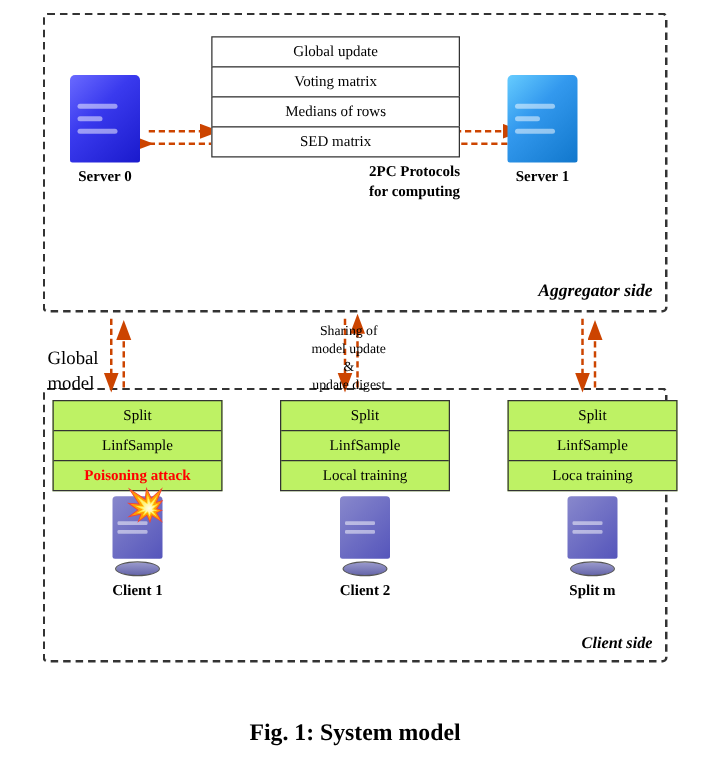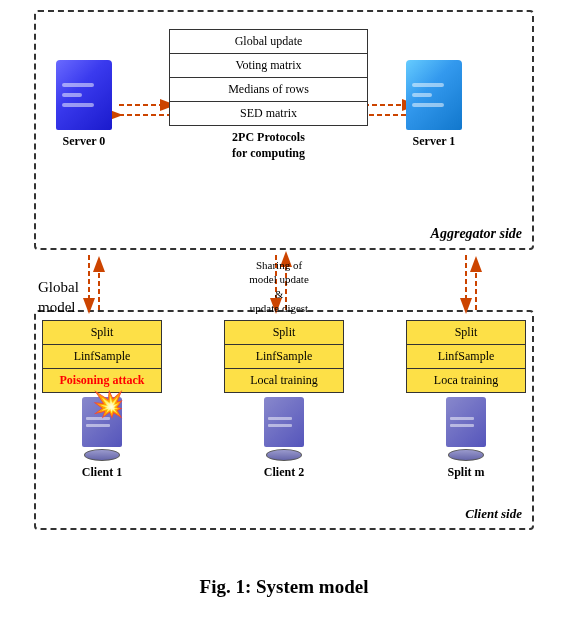--- a/index.html
+++ b/index.html
@@ -74,21 +74,21 @@
     .protocol-row {
       border: 1.5px solid #333;
       text-align: center;
       padding: 4px 6px;
       font-size: 12px;
       margin-top: -1px;
       background: #fff;
     }
 
     .protocols-title {
-      text-align: center;
+      text-align: right;
       font-size: 12px;
       font-weight: bold;
       margin-top: 4px;
       line-height: 1.3;
     }
 
     
     .server-icon {
       position: absolute;
       display: flex;
@@ -131,22 +131,22 @@
     
     .client-panel {
       position: absolute;
       display: flex;
       flex-direction: column;
       align-items: center;
     }
 
     .panel-box {
       border: 1.5px solid #333;
-      background: #fde047;
-      width: 120px;
+      background: #bef264;
+      width: 136px;
     }
 
     .panel-row {
       text-align: center;
       padding: 4px 6px;
       font-size: 12px;
       border-bottom: 1.5px solid #333;
     }
 
     .panel-row:last-child {

